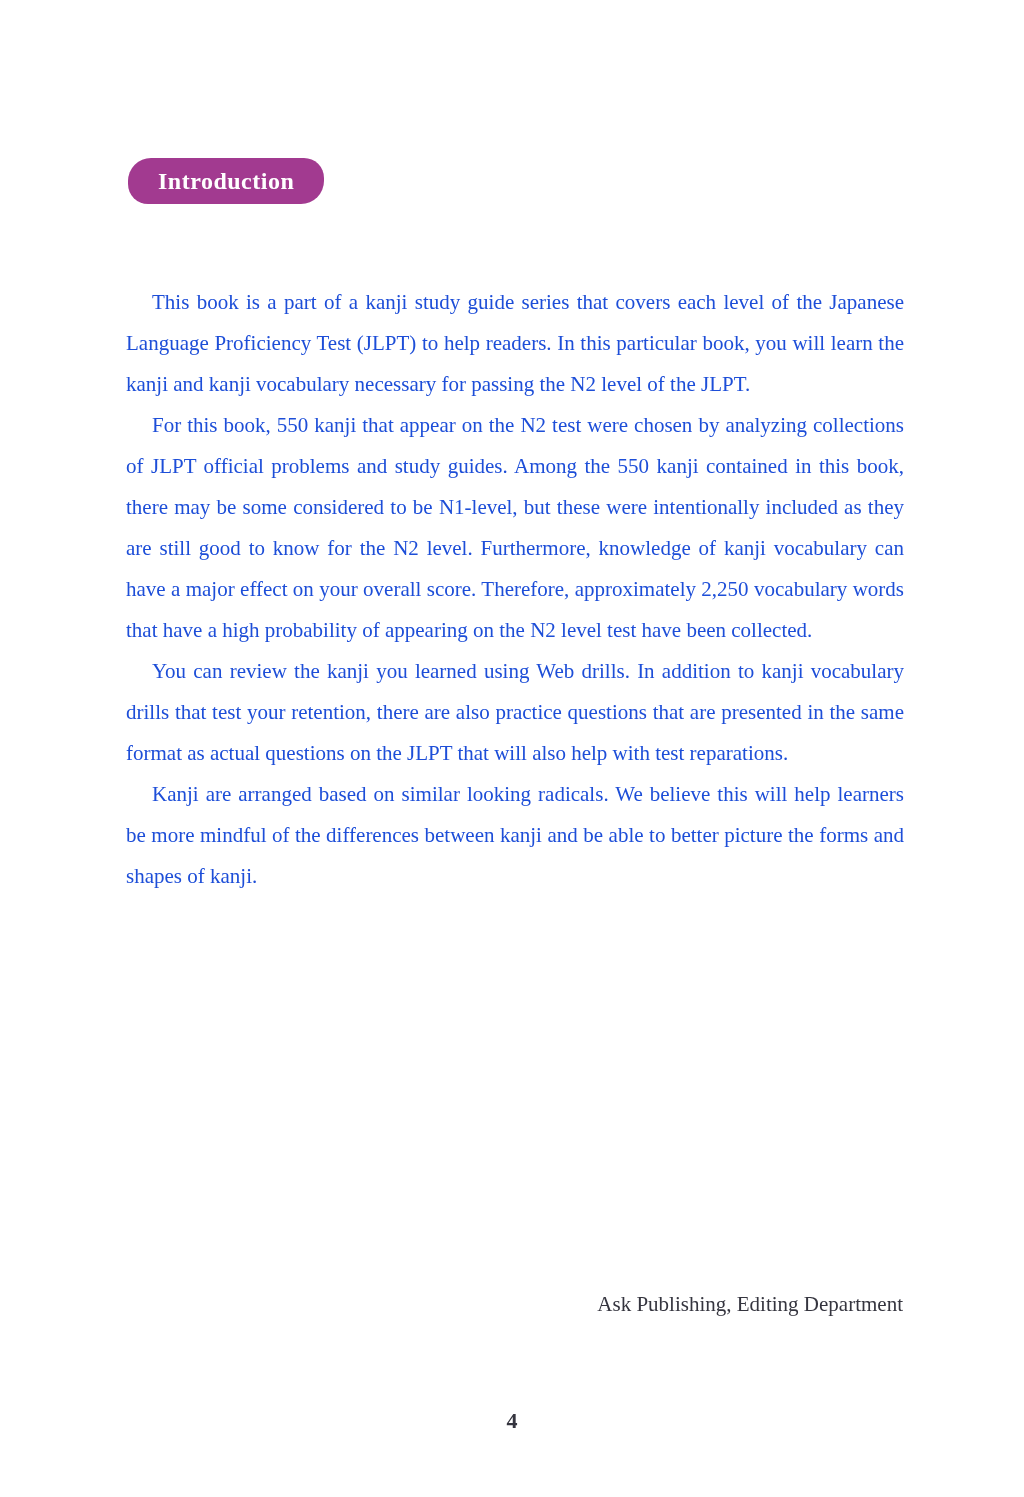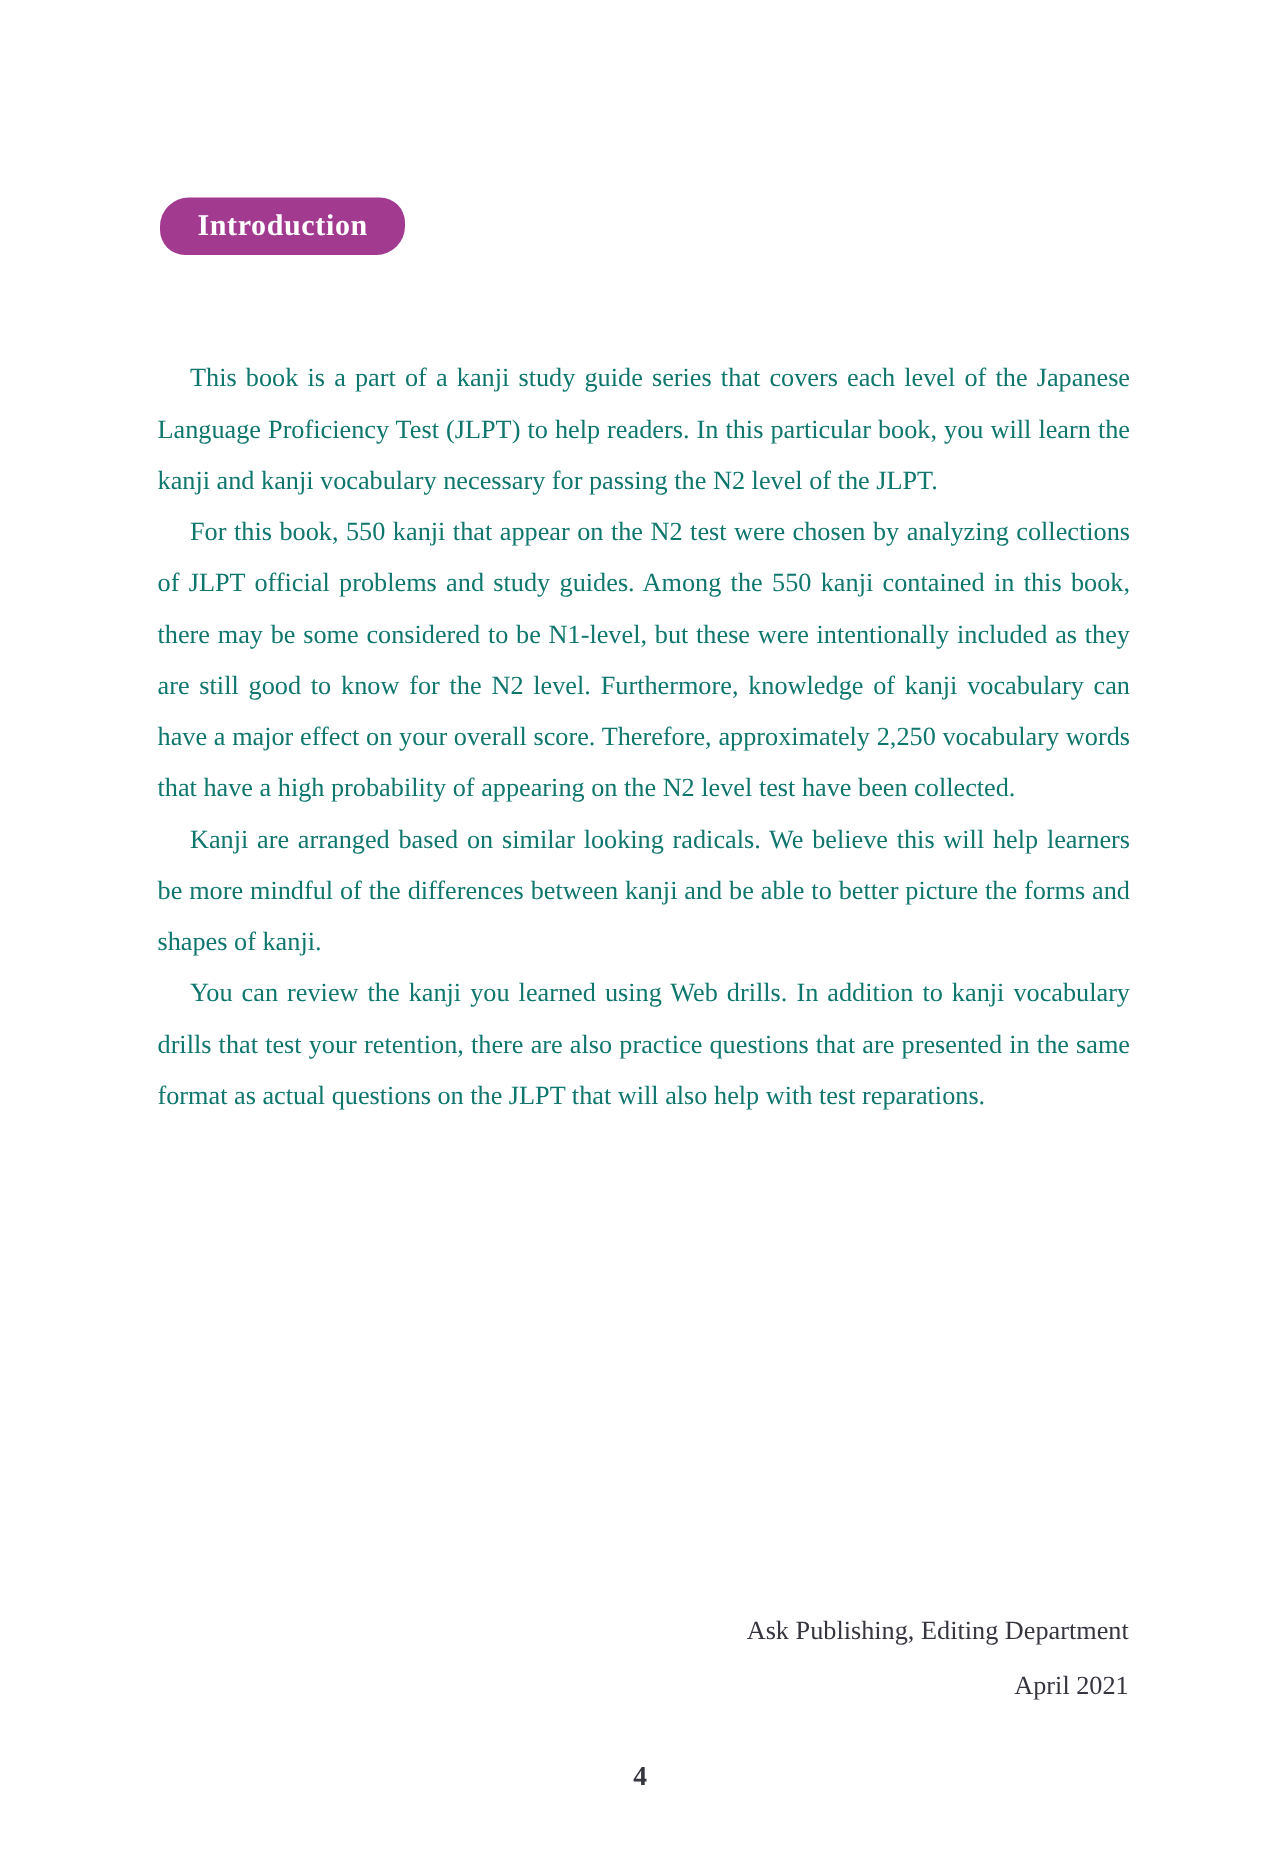--- a/index.html
+++ b/index.html
@@ -37,21 +37,21 @@
     left: 126px;
     top: 282px;
     width: 778px;
   }
   .body-text p {
     margin: 0;
     font-size: 21px;
     line-height: 41px;
     text-align: justify;
     text-indent: 26px;
-    color: #0f766e;
+    color: #1d4ed8;
   }
   .signoff {
     position: absolute;
     right: 121px;
     top: 1282px;
     text-align: right;
     font-size: 21px;
     line-height: 44px;
     color: #35353f;
   }
@@ -69,24 +69,23 @@
 </head>
 <body>
 
 <div class="page">
 
   <div class="badge">Introduction</div>
 
   <div class="body-text">
     <p>This book is a part of a kanji study guide series that covers each level of the Japanese Language Proficiency Test (JLPT) to help readers. In this particular book, you will learn the kanji and kanji vocabulary necessary for passing the N2 level of the JLPT.</p>
     <p>For this book, 550 kanji that appear on the N2 test were chosen by analyzing collections of JLPT official problems and study guides. Among the 550 kanji contained in this book, there may be some considered to be N1-level, but these were intentionally included as they are still good to know for the N2 level. Furthermore, knowledge of kanji vocabulary can have a major effect on your overall score. Therefore, approximately 2,250 vocabulary words that have a high probability of appearing on the N2 level test have been collected.</p>
+    <p>You can review the kanji you learned using Web drills. In addition to kanji vocabulary drills that test your retention, there are also practice questions that are presented in the same format as actual questions on the JLPT that will also help with test reparations.</p>
     <p>Kanji are arranged based on similar looking radicals. We believe this will help learners be more mindful of the differences between kanji and be able to better picture the forms and shapes of kanji.</p>
-    <p>You can review the kanji you learned using Web drills. In addition to kanji vocabulary drills that test your retention, there are also practice questions that are presented in the same format as actual questions on the JLPT that will also help with test reparations.</p>
   </div>
 
   <div class="signoff">
     <div>Ask Publishing, Editing Department</div>
-    <div>April 2021</div>
   </div>
 
   <div class="page-number">4</div>
 
 </div>
 
 </body></html>

